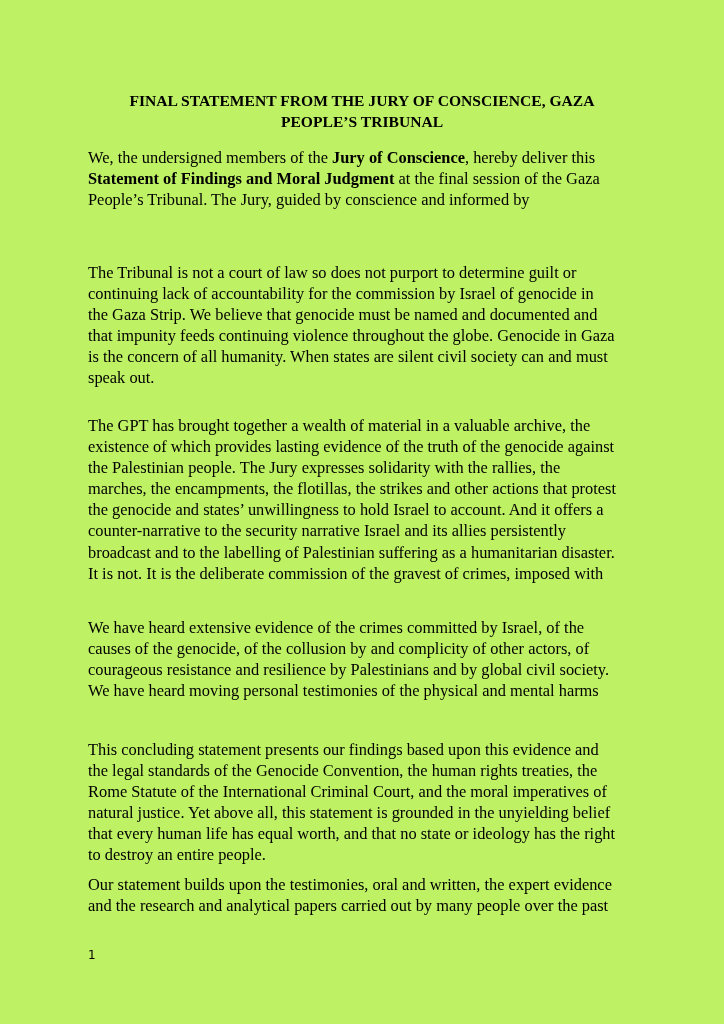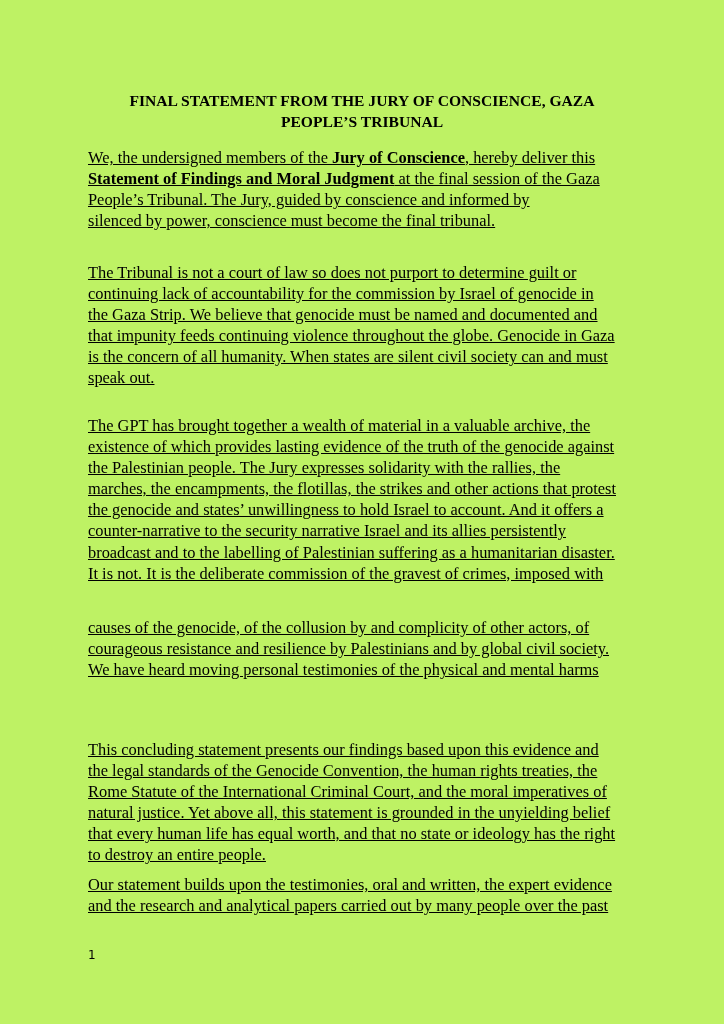--- a/index.html
+++ b/index.html
@@ -11,42 +11,41 @@
   }
   .title {
     position: absolute; left: 88px; width: 548px; top: 90px;
     text-align: center; font-weight: bold; font-size: 15.6px; line-height: 21px;
     margin: 0;
   }
   .para {
     position: absolute; left: 88px; width: 560px; margin: 0;
     font-size: 16.4px; line-height: 21.1px; white-space: nowrap;
   }
-  .para .ln { display: block; text-decoration: underline; }
+  .para .ln { display: block; }
   .para b { font-weight: bold; }
   .pagenum {
     position: absolute; left: 88px; top: 948px;
     font-family: "DejaVu Sans", "Liberation Sans", sans-serif; font-size: 12px;
   }
 </style>
 </head>
 <body>
 
 <div class="page">
 
   <h1 class="title">
     <span class="ln" style="display:block">FINAL STATEMENT FROM THE JURY OF CONSCIENCE, GAZA</span>
     <span class="ln" style="display:block">PEOPLE’S TRIBUNAL</span>
   </h1>
 
   <p class="para" style="top:147px">
     <span class="ln"><span>We, the undersigned members of the </span><b>Jury of Conscience</b><span>, hereby deliver this</span></span>
     <span class="ln"><b>Statement of Findings and Moral Judgment</b><span> at the final session of the Gaza</span></span>
     <span class="ln">People’s Tribunal. The Jury, guided by conscience and informed by</span>
-    <span class="ln">silenced by power, conscience must become the final tribunal.</span>
   </p>
 
   <p class="para" style="top:262px">
     <span class="ln">The Tribunal is not a court of law so does not purport to determine guilt or</span>
     <span class="ln">continuing lack of accountability for the commission by Israel of genocide in</span>
     <span class="ln">the Gaza Strip. We believe that genocide must be named and documented and</span>
     <span class="ln">that impunity feeds continuing violence throughout the globe. Genocide in Gaza</span>
     <span class="ln">is the concern of all humanity.  When states are silent civil society can and must</span>
     <span class="ln">speak out.</span>
   </p>
@@ -56,20 +55,21 @@
     <span class="ln">existence of which provides lasting evidence of the truth of the genocide against</span>
     <span class="ln">the Palestinian people. The Jury expresses solidarity with the rallies, the</span>
     <span class="ln">marches, the encampments, the flotillas, the strikes and other actions that protest</span>
     <span class="ln">the genocide and states’ unwillingness to hold Israel to account. And it offers a</span>
     <span class="ln">counter-narrative to the security narrative Israel and its allies persistently</span>
     <span class="ln">broadcast and to the labelling of Palestinian suffering as a humanitarian disaster.</span>
     <span class="ln">It is not. It is the deliberate commission of the gravest of crimes, imposed with</span>
   </p>
 
   <p class="para" style="top:617px">
+    <span class="ln">We have heard extensive evidence of the crimes committed by Israel, of the</span>
     <span class="ln">causes of the genocide, of the collusion by and complicity of other actors, of</span>
     <span class="ln">courageous resistance and resilience by Palestinians and by global civil society.</span>
     <span class="ln">We have heard moving personal testimonies of the physical and mental harms</span>
   </p>
 
   <p class="para" style="top:739px">
     <span class="ln">This concluding statement presents our findings based upon this evidence and</span>
     <span class="ln">the legal standards of the Genocide Convention, the human rights treaties, the</span>
     <span class="ln">Rome Statute of the International Criminal Court, and the moral imperatives of</span>
     <span class="ln">natural justice. Yet above all, this statement is grounded in the unyielding belief</span>

